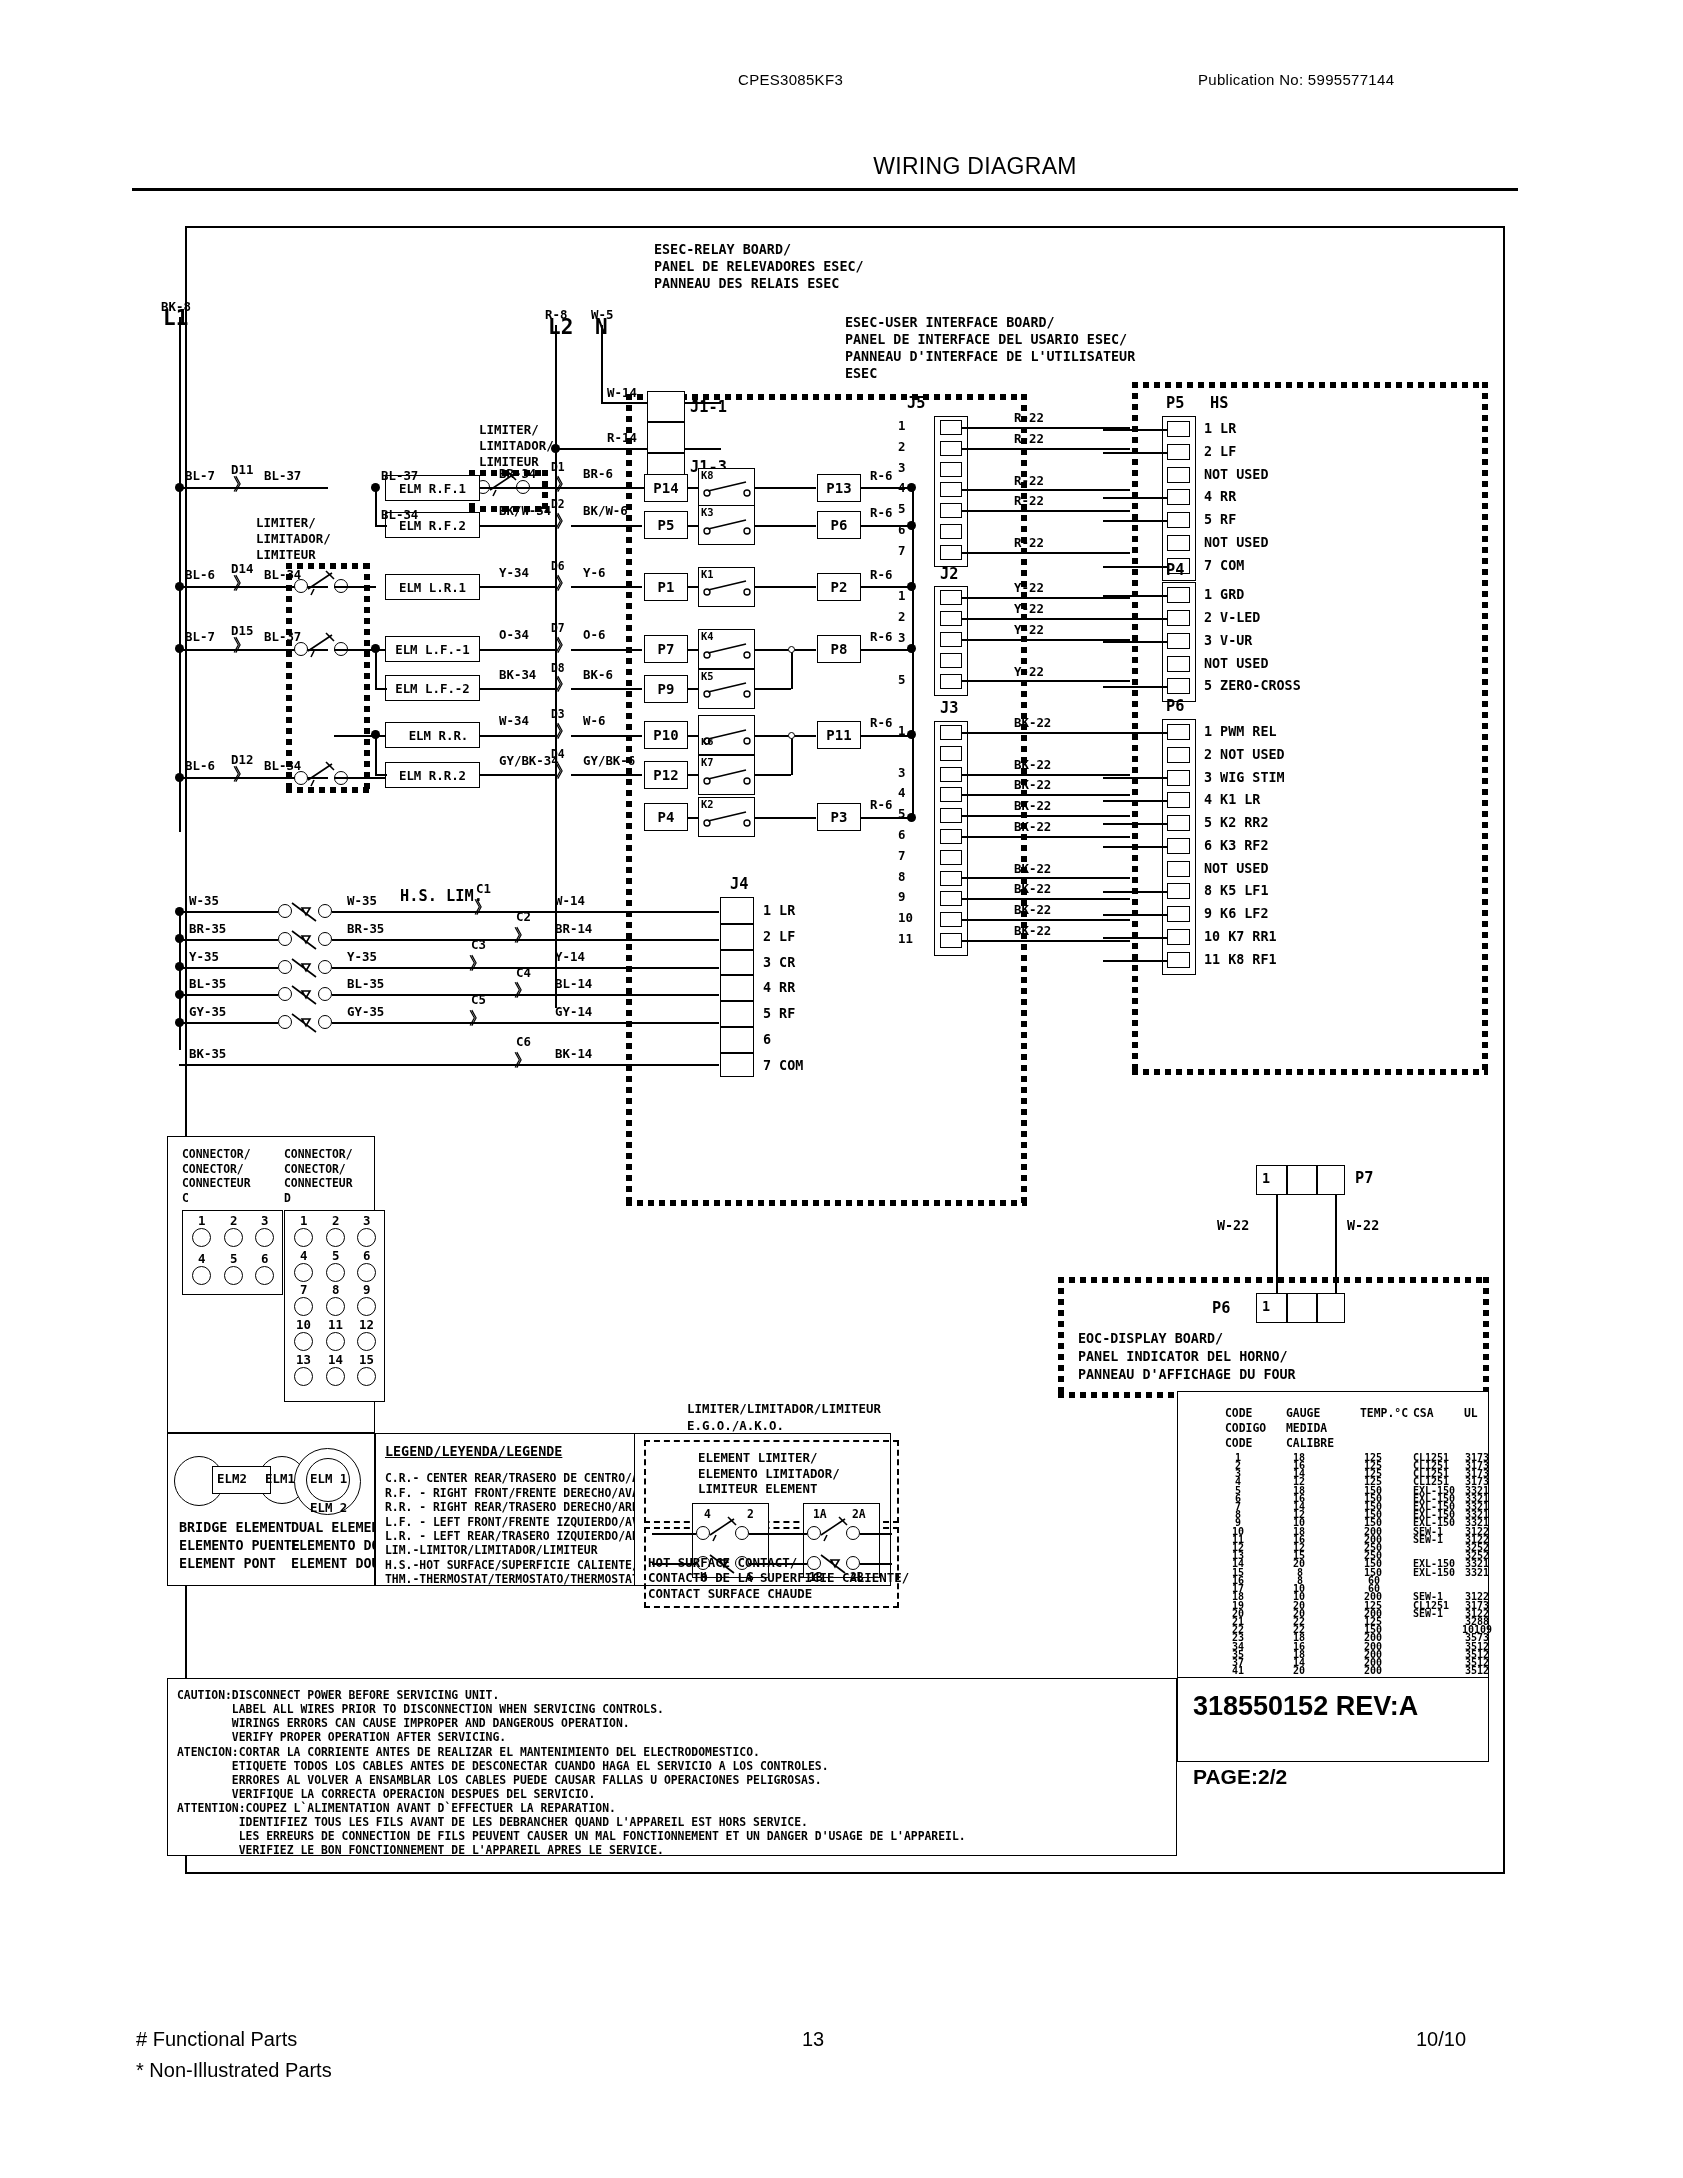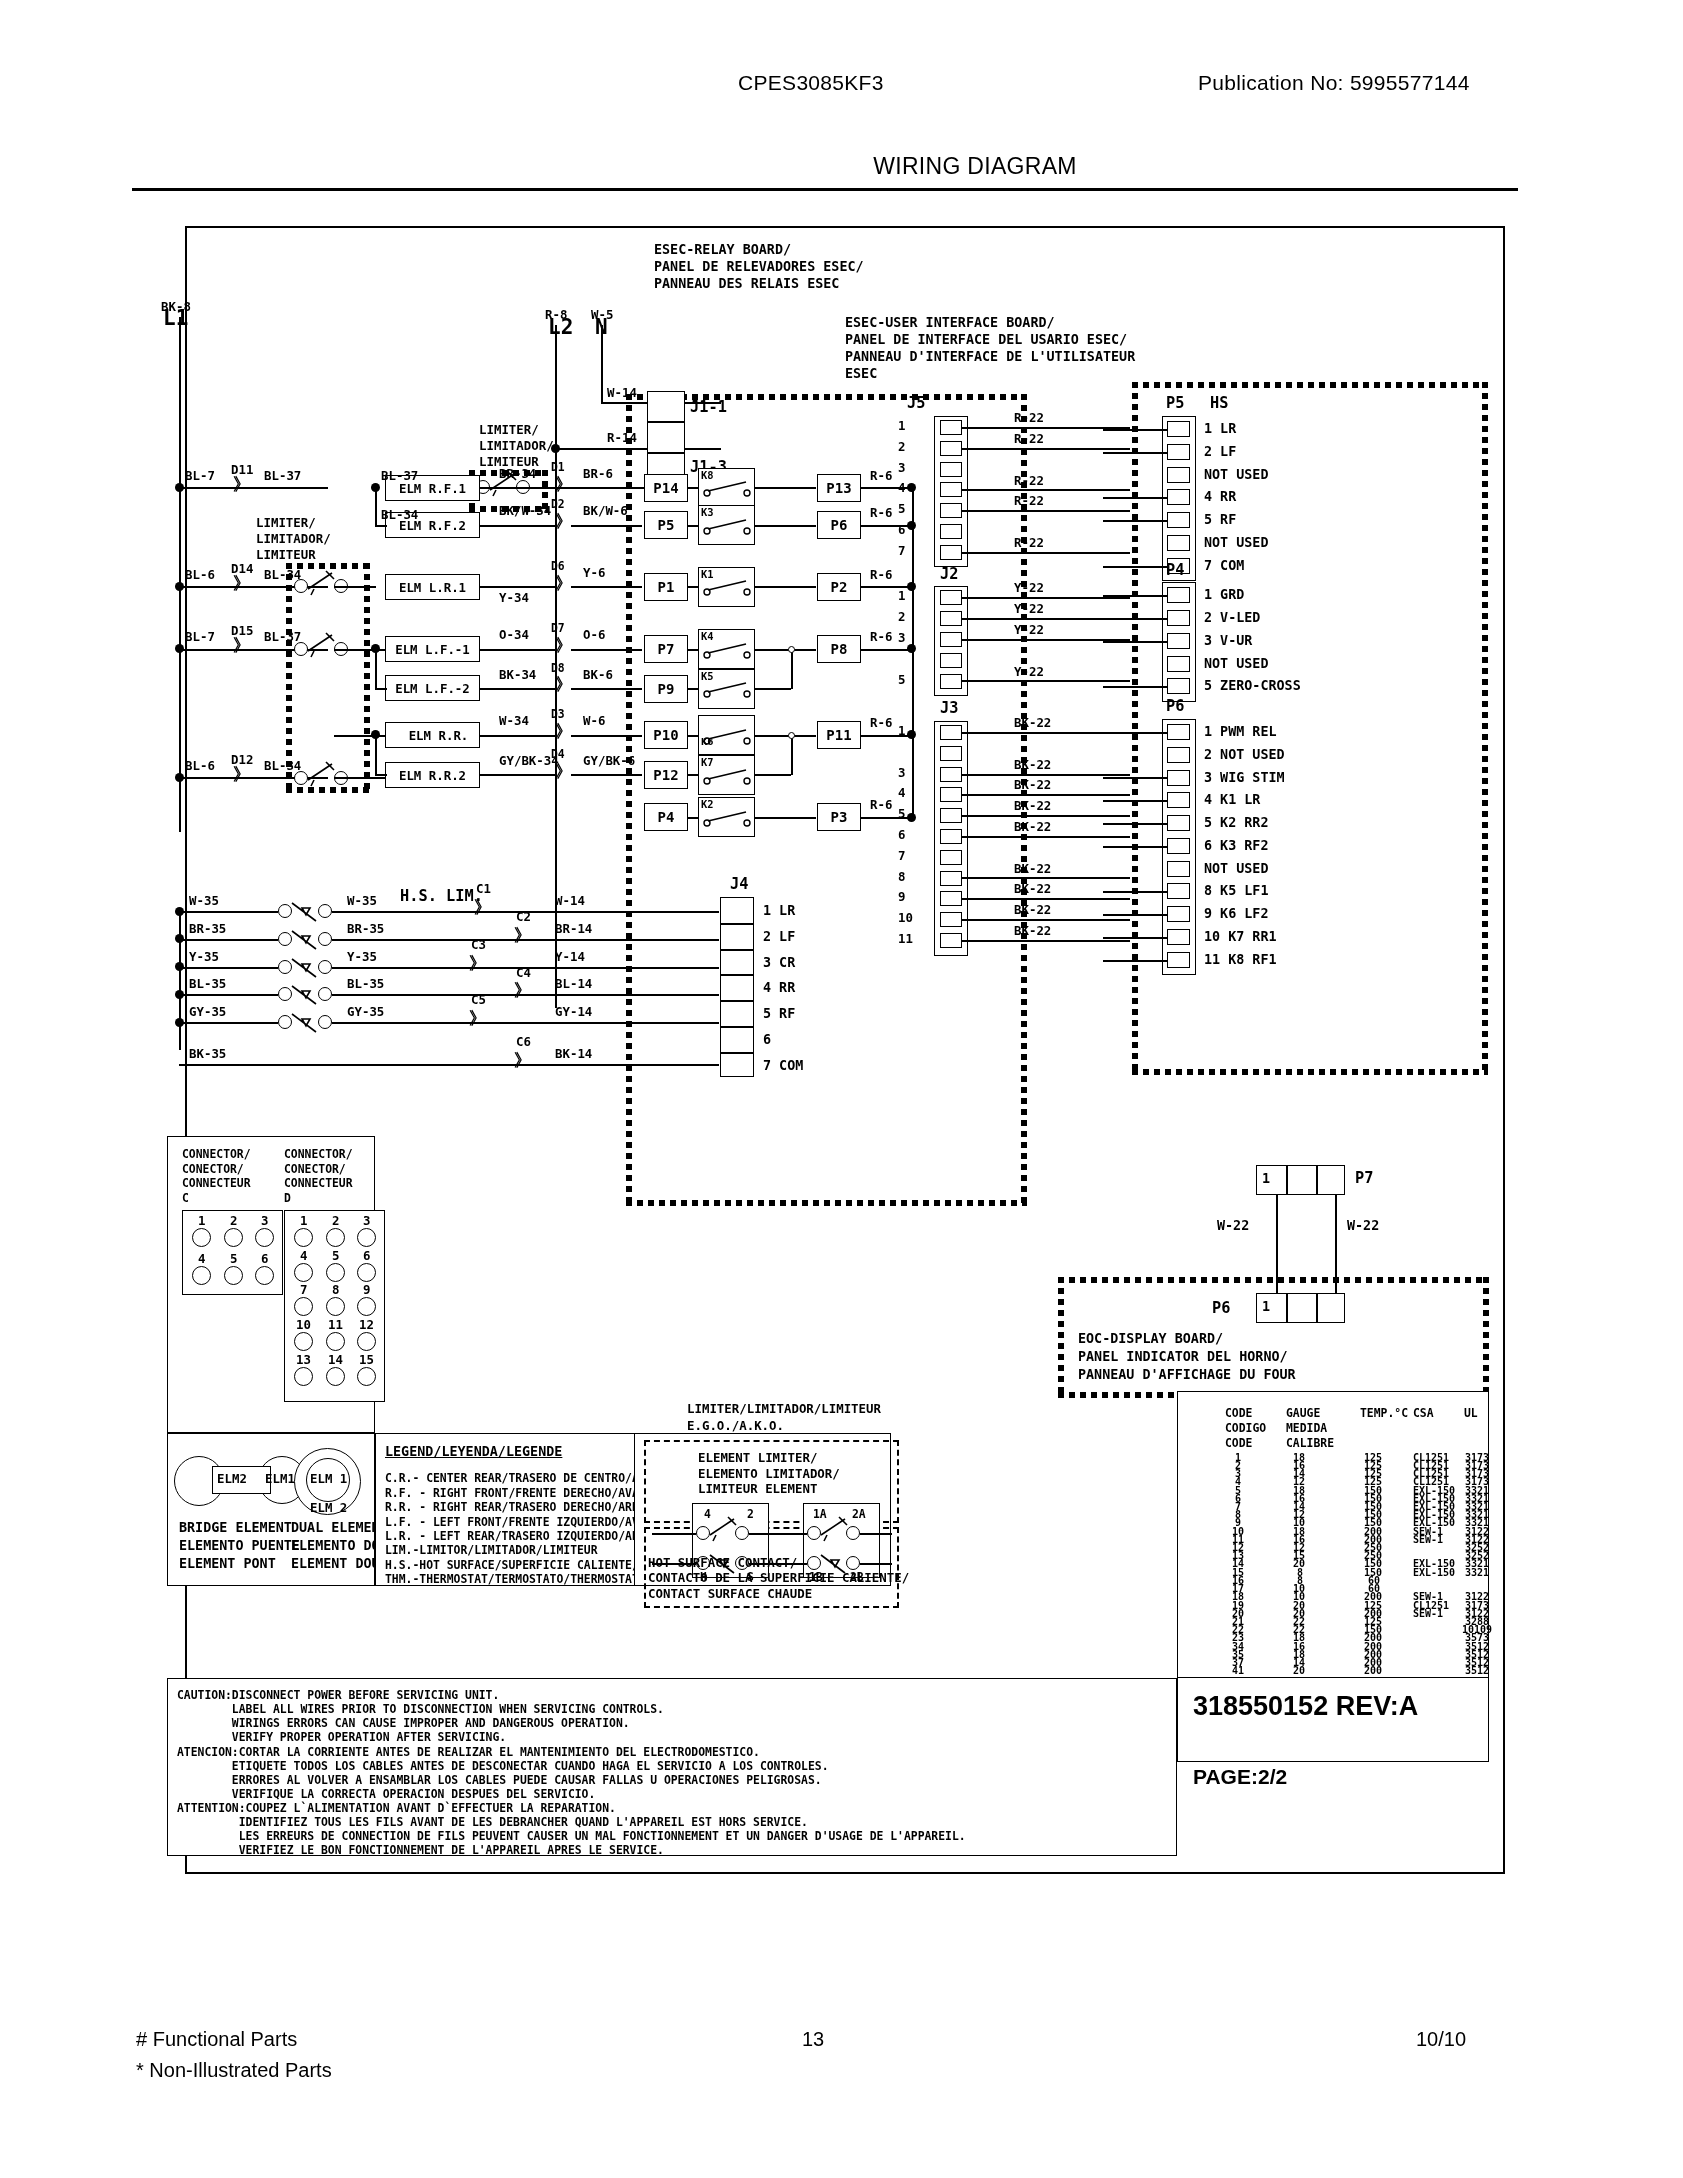--- a/index.html
+++ b/index.html
@@ -1,20 +1,20 @@
 <!DOCTYPE html>
 <html><head>
 <meta charset="utf-8">
 <style>
   html,body{margin:0;padding:0;background:#fff;}
   body{width:1683px;height:2178px;font-family:"Liberation Sans",sans-serif;color:#000;position:relative;overflow:hidden;}
   #page{position:relative;width:1683px;height:2178px;}
 
   
-  .hdr{position:absolute;font-size:21px;letter-spacing:0.3px;}
+  .hdr{position:absolute;font-size:15px;letter-spacing:0.3px;}
   #hdr-model{left:738px;top:71px;}
   #hdr-pub{left:1198px;top:71px;}
   #hdr-title{left:975px;top:153px;font-size:23px;transform:translateX(-50%);}
   #hdr-rule{position:absolute;left:132px;top:188px;width:1386px;height:3px;background:#000;}
 
   
   #frame{position:absolute;left:185px;top:226px;width:1320px;height:1648px;border:2px solid #000;box-sizing:border-box;}
   .dg{position:absolute;font-family:"DejaVu Sans Mono",monospace;font-weight:bold;white-space:pre;}
   .t10{font-size:10.4px;} .t11{font-size:11.4px;} .t12{font-size:12.4px;}
   .t13{font-size:13.4px;} .t15{font-size:15.3px;} .t18{font-size:18px;}
@@ -157,21 +157,21 @@
         <div class="ln lnh" style="left:384px;top:259px;width:71px;"></div>
         <div class="dg t12" style="left:396px;top:238px;">BR-6</div>
         <div class="boxl" style="left:198px;top:284px;width:95px;height:26px;">ELM R.F.2</div>
         <div class="dg t12" style="left:312px;top:275px;">BK/W-34</div>
         <div class="arr" style="left:368px;top:285px;">》</div>
         <div class="dg t11" style="left:364px;top:269px;">D2</div>
         <div class="ln lnh" style="left:293px;top:297px;width:75px;"></div>
         <div class="ln lnh" style="left:384px;top:297px;width:71px;"></div>
         <div class="dg t12" style="left:396px;top:275px;">BK/W-6</div>
         <div class="boxl" style="left:198px;top:346px;width:95px;height:26px;">ELM L.R.1</div>
-        <div class="dg t12" style="left:312px;top:337px;margin-top:25px;">Y-34</div>
+        <div class="dg t12" style="left:312px;top:337px;">Y-34</div>
         <div class="arr" style="left:368px;top:347px;">》</div>
         <div class="dg t11" style="left:364px;top:331px;">D6</div>
         <div class="ln lnh" style="left:293px;top:358px;width:75px;"></div>
         <div class="ln lnh" style="left:384px;top:358px;width:71px;"></div>
         <div class="dg t12" style="left:396px;top:337px;">Y-6</div>
         <div class="boxl" style="left:198px;top:408px;width:95px;height:26px;">ELM L.F.-1</div>
         <div class="dg t12" style="left:312px;top:399px;">O-34</div>
         <div class="arr" style="left:368px;top:409px;">》</div>
         <div class="dg t11" style="left:364px;top:393px;">D7</div>
         <div class="ln lnh" style="left:293px;top:421px;width:75px;"></div>

